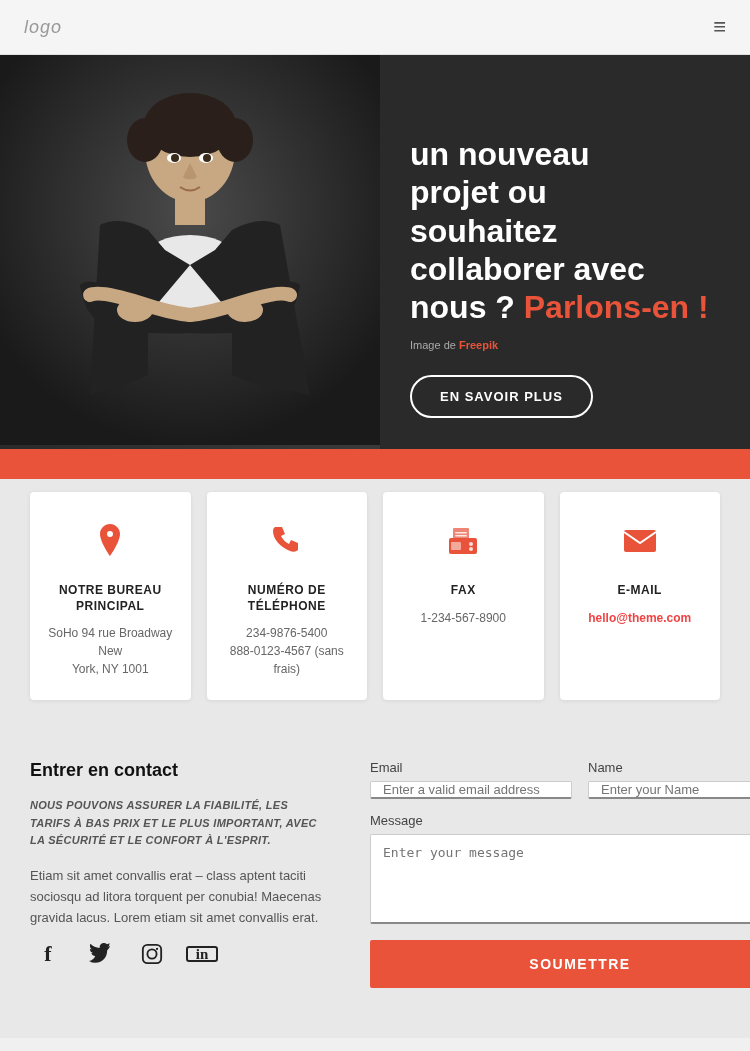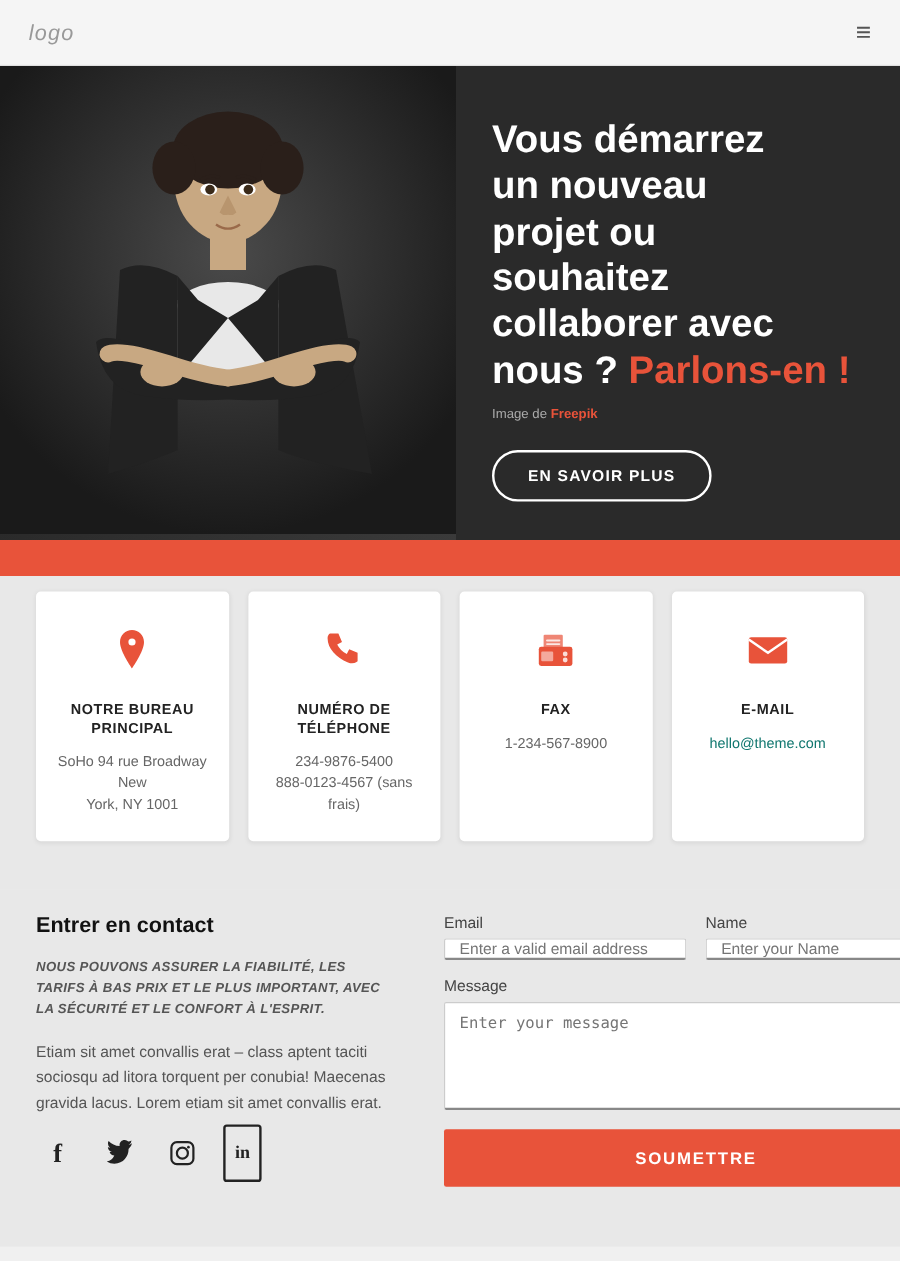--- a/index.html
+++ b/index.html
@@ -118,22 +118,23 @@
       color: #222;
       margin-bottom: 10px;
       line-height: 1.3;
     }
     .card-text {
       font-size: 12px;
       color: #666;
       line-height: 1.5;
     }
     .card-text a {
-      color: #0f766e;
+      color: #ef4444;
       text-decoration: none;
+      font-weight: bold;
     }
 
     
     .contact-section {
       background: #e8e8e8;
       padding: 20px 30px 50px 30px;
       display: flex;
       gap: 40px;
     }
     .contact-left {
@@ -287,21 +288,21 @@
       <path d="M167,95 Q175,90 183,93" stroke="#2a1f1a" stroke-width="2.5" fill="none"></path>
       <path d="M197,93 Q205,90 213,95" stroke="#2a1f1a" stroke-width="2.5" fill="none"></path>
 
       <path d="M190,108 Q185,118 183,122 Q186,125 190,124 Q194,125 197,122 Q195,118 190,108" fill="#b8956e"></path>
 
       <path d="M180,132 Q190,139 200,132" stroke="#9a6a4a" stroke-width="2" fill="none"></path>
     </svg>
   </div>
   <div class="hero-content">
     <h1 class="hero-title">
-      <span>Vous démarrez</span><br>
+      <br>
       <span>un nouveau</span><br>
       <span>projet ou</span><br>
       <span>souhaitez</span><br>
       <span>collaborer avec</span><br>
       <span>nous ?</span> <span class="accent">Parlons-en !</span>
     </h1>
     <p class="hero-source">
       <span>Image de</span>
       <a href="#">Freepik</a>
     </p>
@@ -380,21 +381,21 @@
           <path d="M23 3a10.9 10.9 0 01-3.14 1.53A4.48 4.48 0 0022.43.36a9 9 0 01-2.88 1.1A4.52 4.52 0 0016.11 0c-2.5 0-4.52 2.03-4.52 4.52 0 .35.04.7.11 1.03C7.69 5.37 4.07 3.58 1.64.9a4.5 4.5 0 00-.61 2.27 4.52 4.52 0 002.01 3.77 4.49 4.49 0 01-2.05-.57v.06c0 2.19 1.56 4.02 3.63 4.43a4.53 4.53 0 01-2.04.08 4.53 4.53 0 004.23 3.14A9.07 9.07 0 010 19.54a12.8 12.8 0 006.92 2.03c8.3 0 12.85-6.88 12.85-12.85 0-.2 0-.39-.01-.58A9.17 9.17 0 0023 3z"></path>
         </svg>
       </span>
       <span class="social-icon">
         <svg viewBox="0 0 24 24" width="22" height="22" fill="none" stroke="#222" stroke-width="2">
           <rect x="2" y="2" width="20" height="20" rx="5"></rect>
           <circle cx="12" cy="12" r="5"></circle>
           <circle cx="17.5" cy="6.5" r="1.2" fill="#222" stroke="none"></circle>
         </svg>
       </span>
-      <span class="social-icon" style="font-family: serif; font-size: 15px; font-weight: 900; border: 2px solid #222; border-radius: 3px; width: 32px; height: 48px;">in</span>
+      <span class="social-icon" style="font-family: serif; font-size: 15px; font-weight: 900; border: 2px solid #222; border-radius: 3px; width: 32px; height: 16px;">in</span>
     </div>
   </div>
 
   <div class="contact-right">
     <div class="form-row">
       <div class="form-group">
         <label class="form-label">Email</label>
         <input class="form-input" type="email" placeholder="Enter a valid email address" style="">
       </div>
       <div class="form-group">

